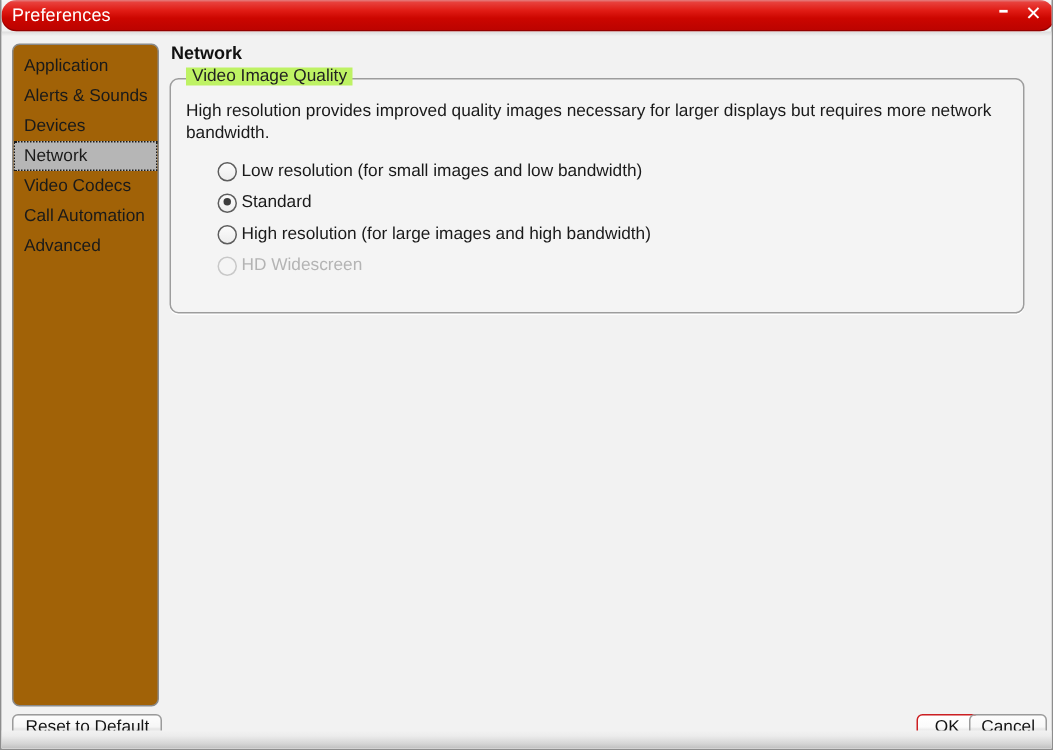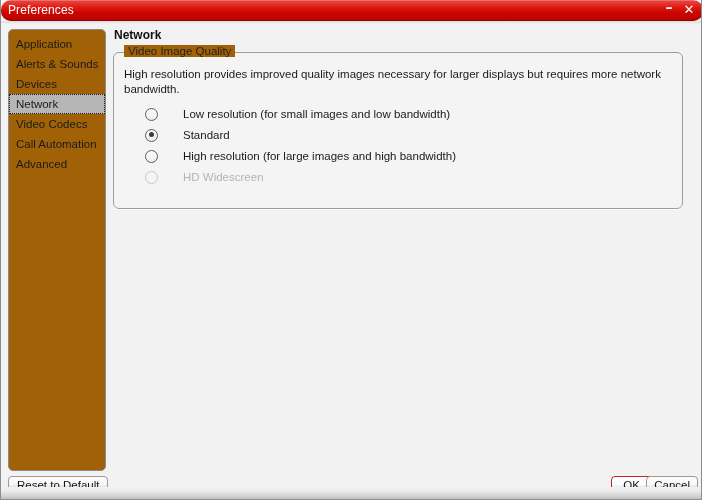--- a/index.html
+++ b/index.html
@@ -160,21 +160,21 @@
     border: 1px solid #9d9d9d;
     border-radius: 6px;
     background: #f4f4f4;
     box-shadow: 0 1px 0 rgba(255,255,255,0.9);
   }
   #groupbox-legend {
     position: absolute;
     left: 10px;
     top: -8px;
     padding: 0 4px;
-    background: #a16207;
+    background: #bef264;
     font-size: 11.5px;
     color: #222222;
     white-space: nowrap;
     text-align: center;
   }
   #group-desc {
     position: absolute;
     left: 10px;
     top: 14px;
     width: 548px;
@@ -209,21 +209,21 @@
     width: 5px;
     height: 5px;
     border-radius: 50%;
     background: #3c3c3c;
   }
   .radio-row.disabled .radio-mark {
     border-color: #c8c8c8;
     background: #f5f5f5;
   }
   .radio-label {
-    margin-left: 25px;
+    margin-left: 3px;
     font-size: 11.5px;
     color: #1a1a1a;
     white-space: nowrap;
   }
   .radio-row.disabled .radio-label {
     color: #b4b4b4;
   }
 
   
   #footer-grad {

